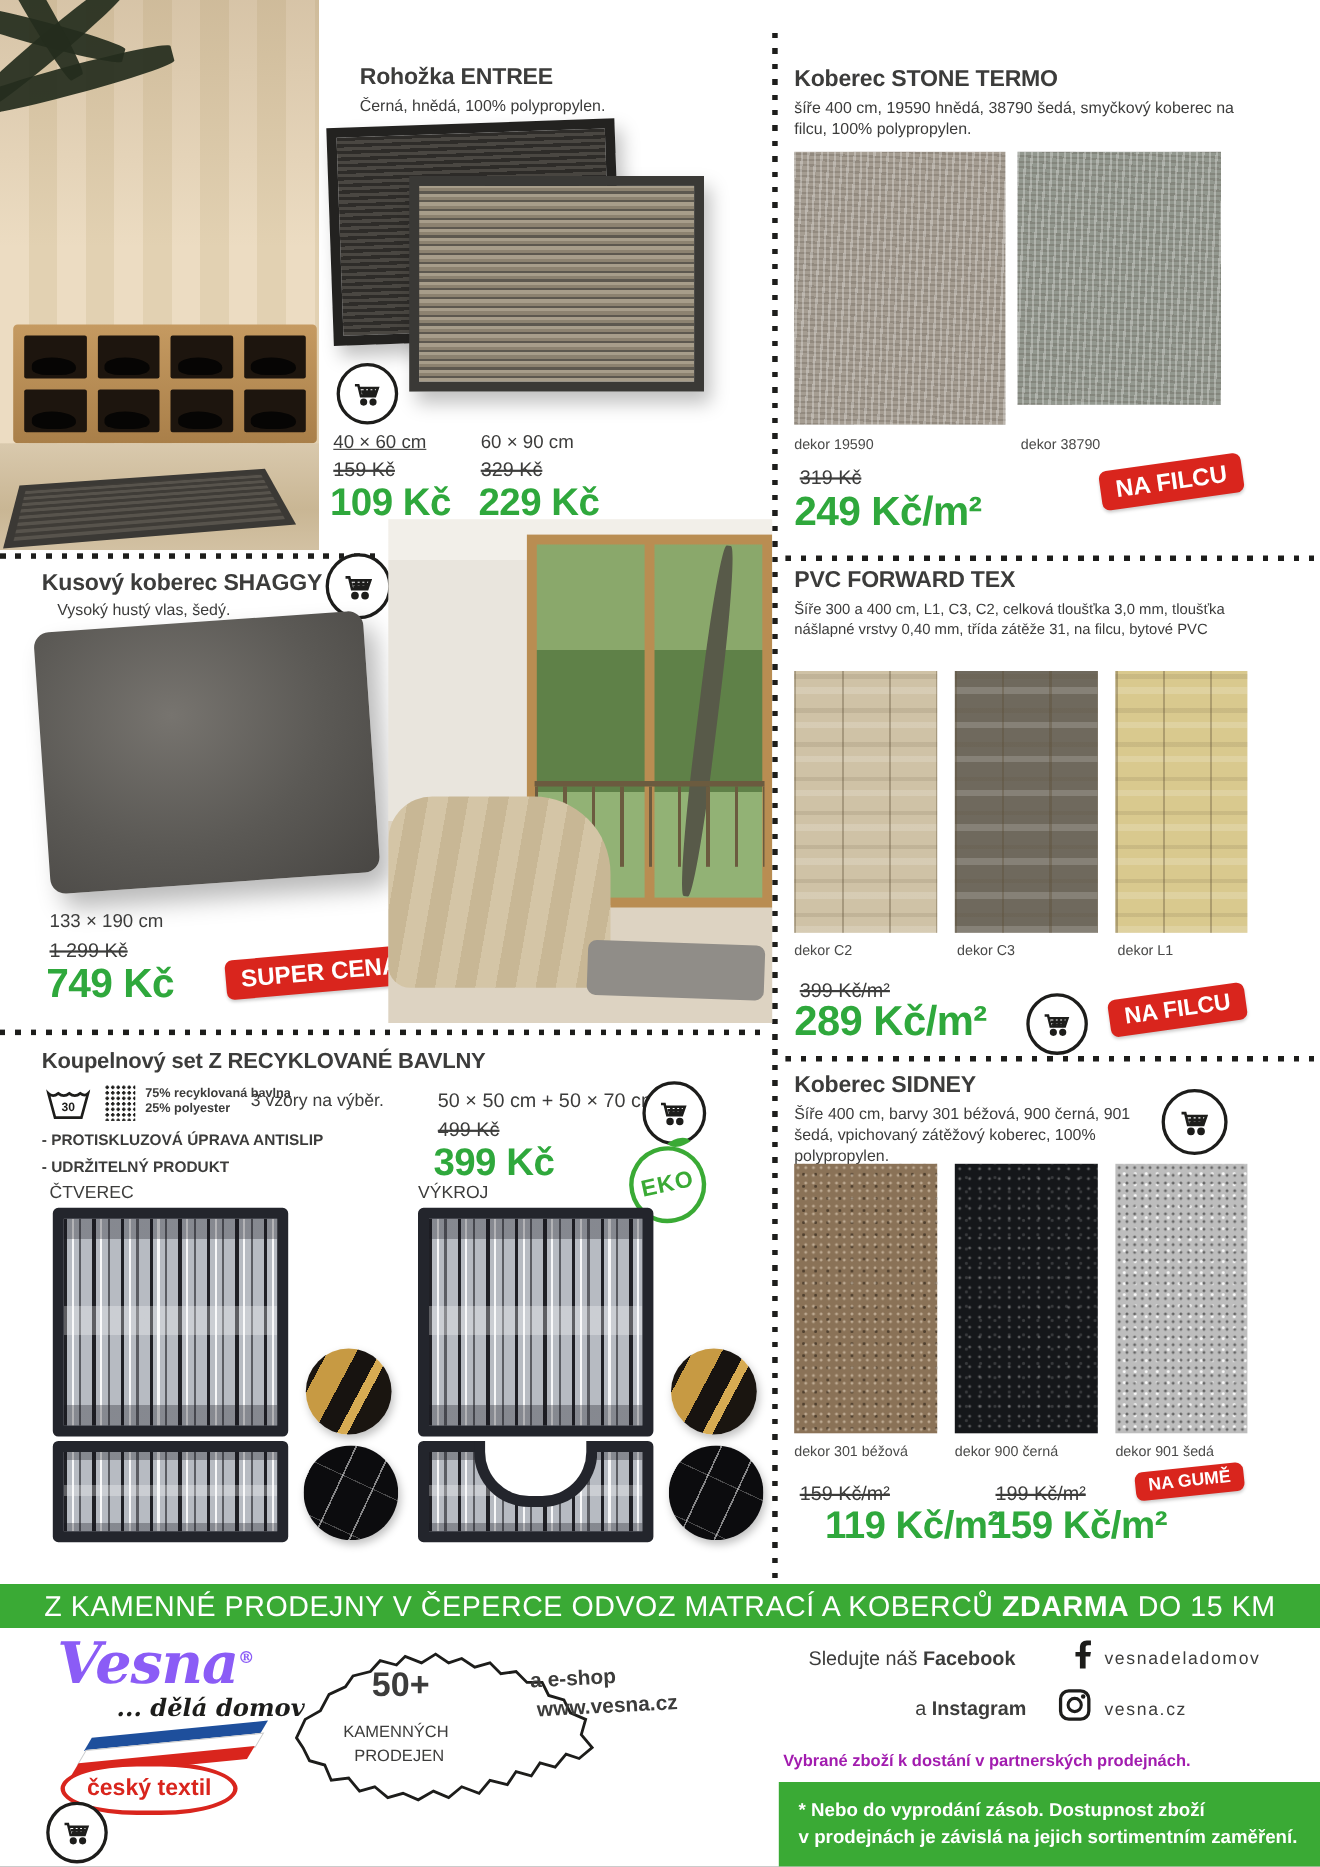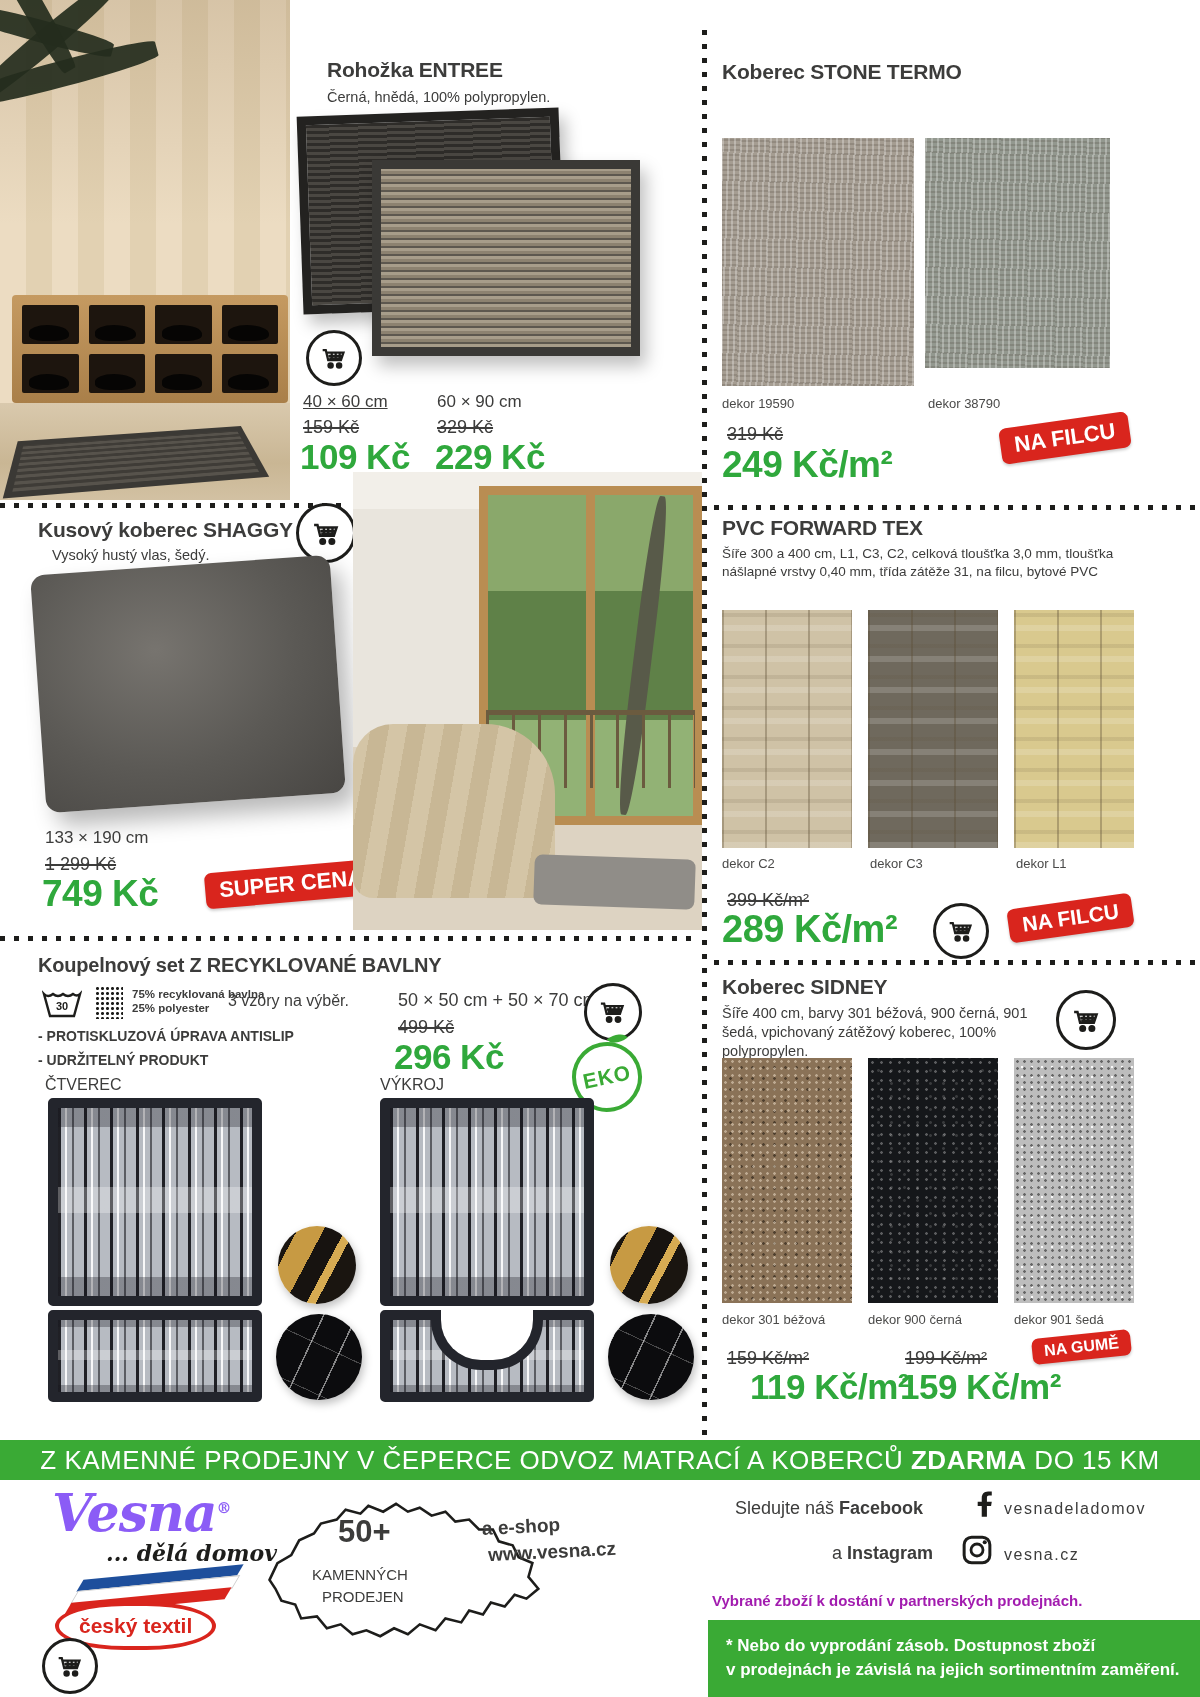--- a/index.html
+++ b/index.html
@@ -123,20 +123,21 @@
       </svg>
   </div>
   <div class="abs size" style="left:303px;top:392px;text-decoration:underline;">40 × 60 cm</div>
   <div class="abs size" style="left:437px;top:392px;">60 × 90 cm</div>
   <div class="abs old" style="left:303px;top:417px;">159 Kč</div>
   <div class="abs old" style="left:437px;top:417px;">329 Kč</div>
   <div class="abs price" style="left:300px;top:437px;">109 Kč</div>
   <div class="abs price" style="left:435px;top:437px;">229 Kč</div>
 
   <div class="abs title" style="left:722px;top:60px;">Koberec STONE TERMO</div>
+  <div class="abs desc" style="left:722px;top:90px;width:400px;">šíře 400 cm, 19590 hnědá, 38790 šedá, smyčkový koberec na filcu, 100% polypropylen.</div>
   <div class="abs sw sw-noise" style="left:722px;top:138px;width:192px;height:248px;background-color:#a59d92;"></div>
   <div class="abs sw sw-noise sw-stone2" style="left:925px;top:138px;width:185px;height:230px;"></div>
   <div class="abs dekor" style="left:722px;top:396px;">dekor 19590</div>
   <div class="abs dekor" style="left:928px;top:396px;">dekor 38790</div>
   <div class="abs old" style="left:727px;top:424px;">319 Kč</div>
   <div class="abs price" style="left:722px;top:444px;font-size:37px;">249 Kč/m²</div>
   <div class="abs badge" style="left:1000px;top:420px;transform:rotate(-8deg);">NA FILCU</div>
 
   <div class="abs title" style="left:38px;top:518px;">Kusový koberec SHAGGY</div>
   <div class="abs desc" style="left:52px;top:546px;">Vysoký hustý vlas, šedý.</div>
@@ -196,21 +197,21 @@
   <div class="abs" style="left:95px;top:986px;width:28px;height:33px;background:radial-gradient(#1d1d1b 1.3px,transparent 1.6px);background-size:5px 5px;"></div>
   <div class="abs" style="left:132px;top:988px;font-size:11.5px;line-height:13.5px;font-weight:700;">
     <div>75% recyklovaná bavlna</div>
     <div>25% polyester</div>
   </div>
   <div class="abs" style="left:228px;top:992px;font-size:16px;">3 vzory na výběr.</div>
   <div class="abs" style="left:38px;top:1028px;font-size:14px;font-weight:700;">- PROTISKLUZOVÁ ÚPRAVA ANTISLIP</div>
   <div class="abs" style="left:38px;top:1052px;font-size:14px;font-weight:700;">- UDRŽITELNÝ PRODUKT</div>
   <div class="abs size" style="left:398px;top:990px;font-size:18px;">50 × 50 cm + 50 × 70 cm</div>
   <div class="abs old" style="left:398px;top:1017px;">499 Kč</div>
-  <div class="abs price" style="left:394px;top:1037px;">296 Kč</div>
+  <div class="abs price" style="left:394px;top:1037px;">399 Kč</div>
   <div class="abs cart" style="left:584px;top:983px;width:52px;height:52px;">
     <svg viewBox="0 0 24 24" fill="none" stroke="#1d1d1b" stroke-width="1.6">
         <path d="M4 6.5h2.2l1.7 7h9l1.8-5.3H7"></path>
         <path d="M8 10.5h9.6M8.6 12.2h8.6M10.4 8.2v5.3M13.2 8.2v5.3M16 8.2v5"></path>
         <circle cx="9.6" cy="17.3" r="1.5" fill="#1d1d1b"></circle>
         <circle cx="15.6" cy="17.3" r="1.5" fill="#1d1d1b"></circle>
       </svg>
   </div>
   <div class="abs eko" style="left:572px;top:1042px;">
       <span>EKO</span>

